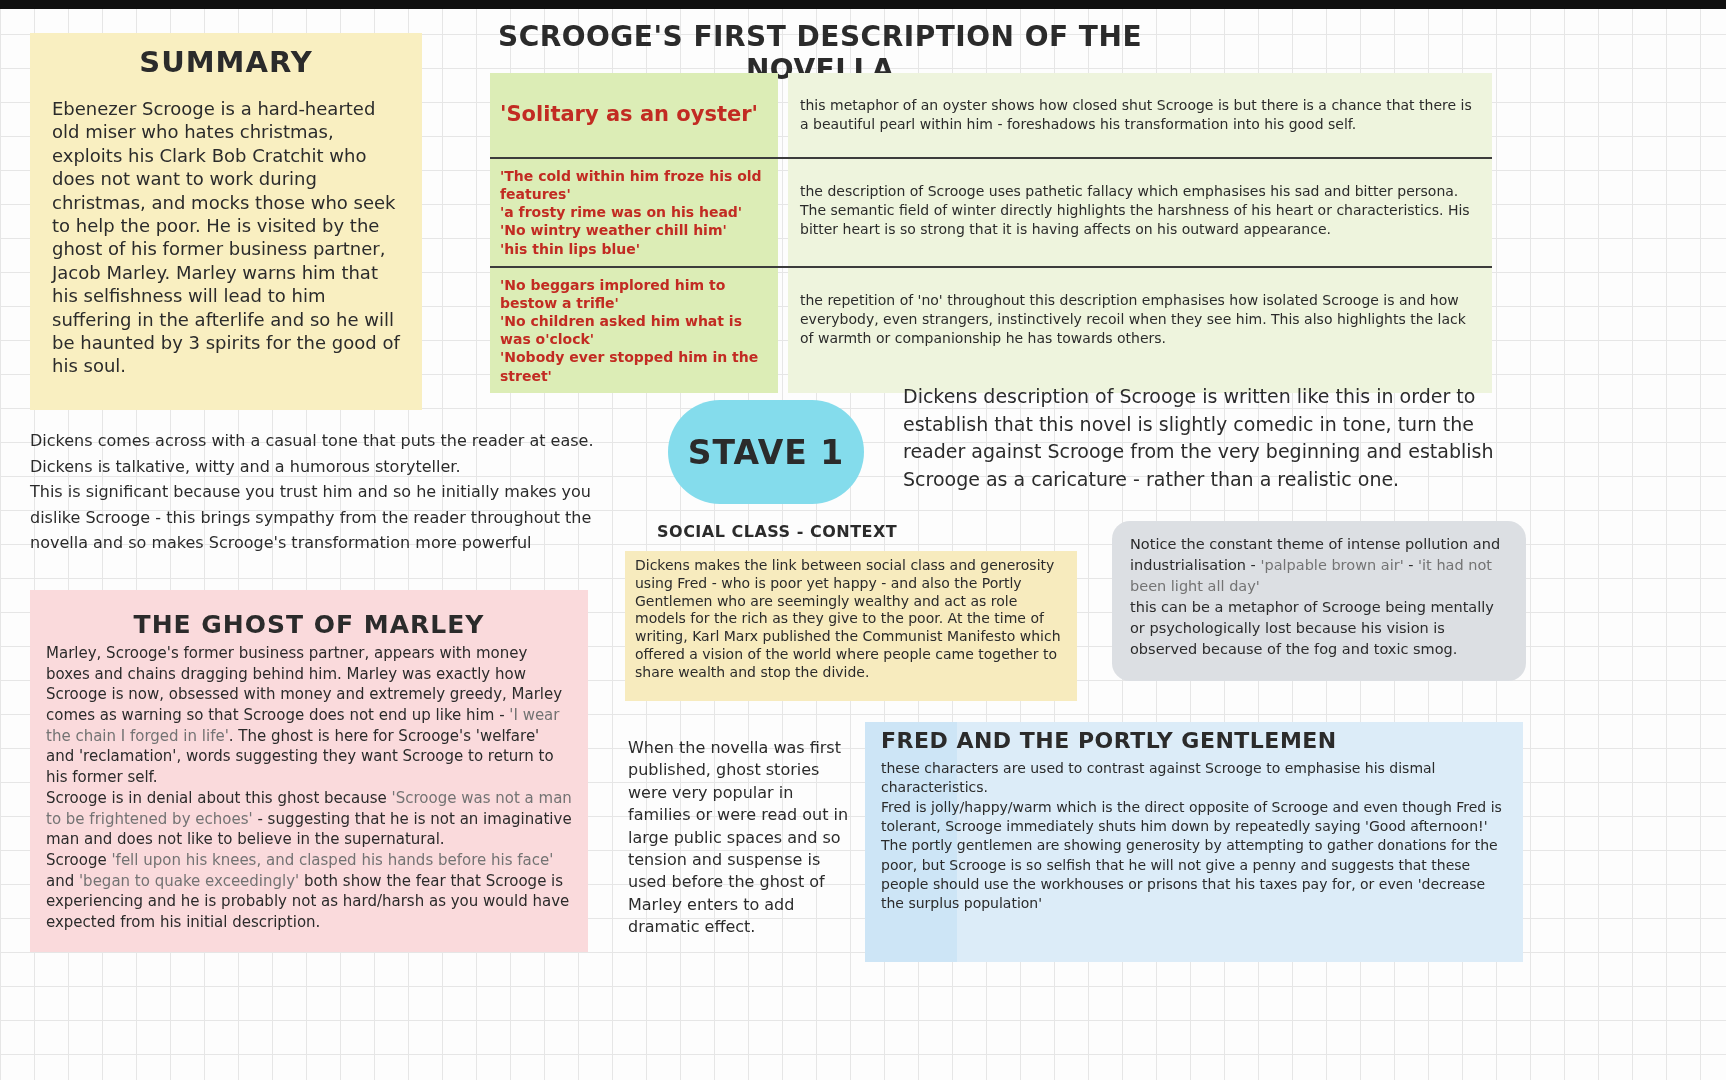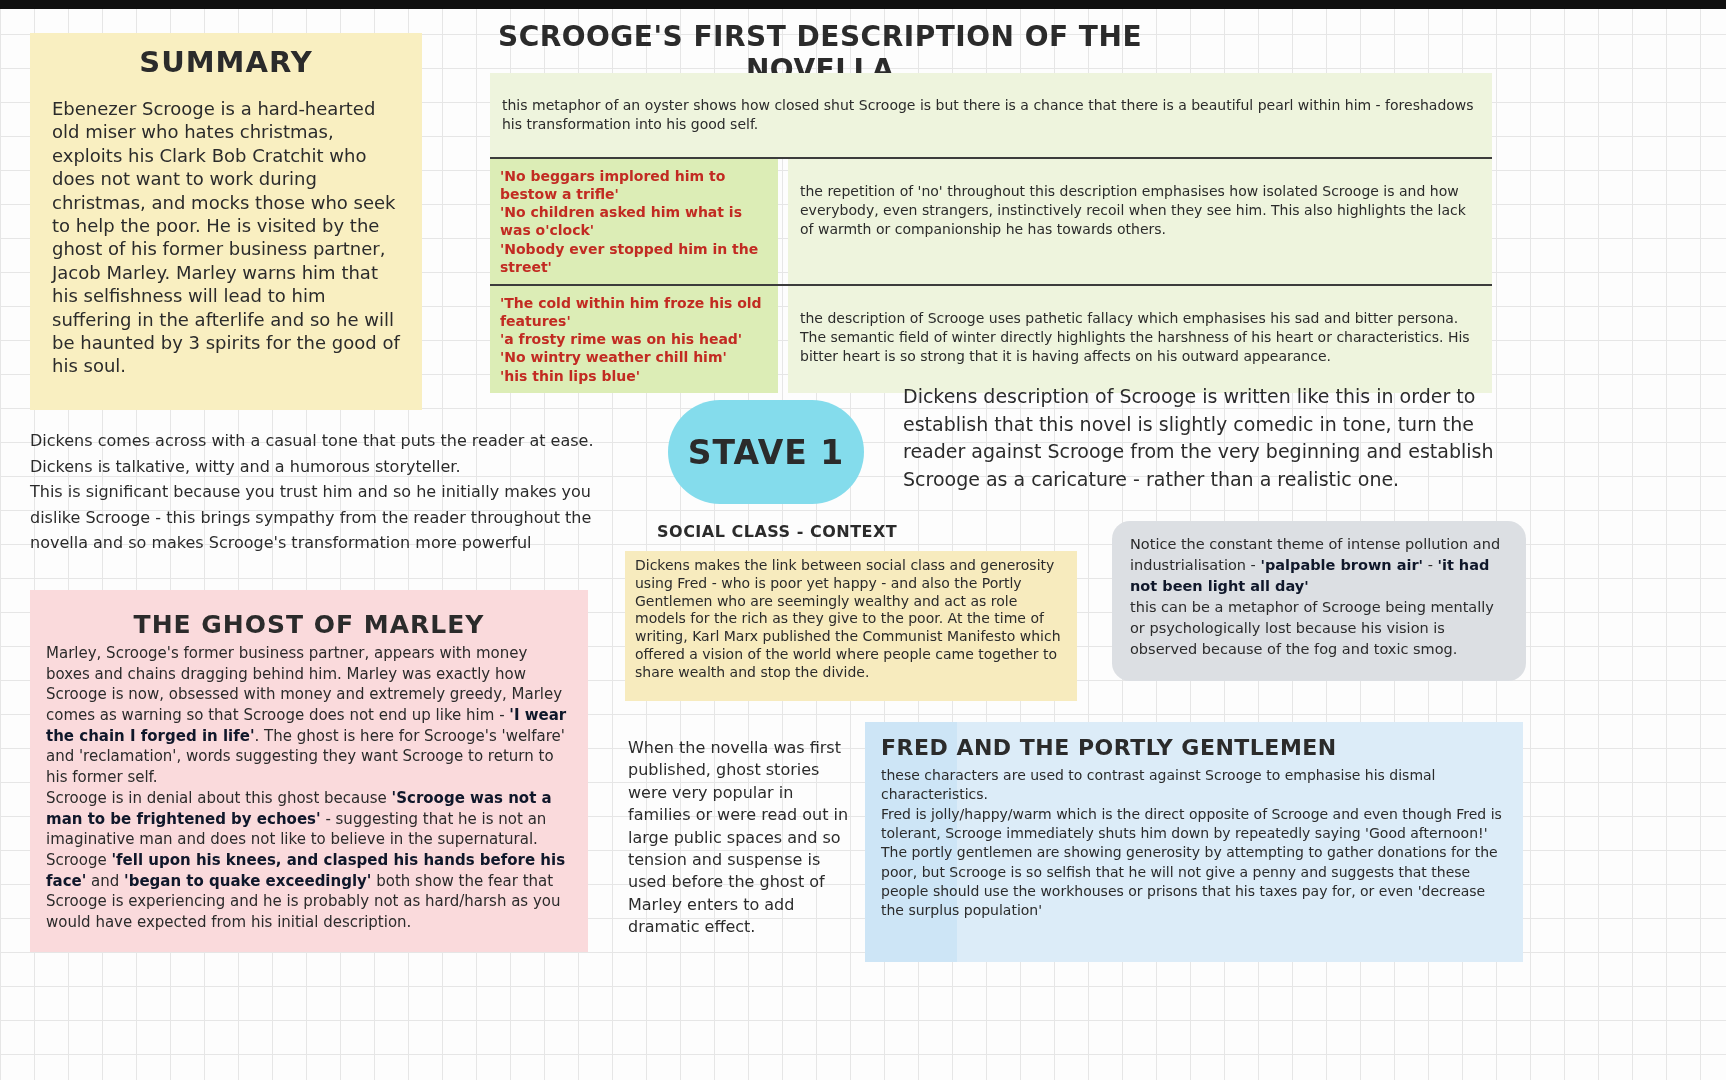--- a/index.html
+++ b/index.html
@@ -8,21 +8,21 @@
     position:relative;
     font-family:"DejaVu Sans", sans-serif;
     color:#2b2b2b;
     background-color:#fdfdfd;
     background-image:
       linear-gradient(to right, #e6e6e6 1px, transparent 1px),
       linear-gradient(to bottom, #e6e6e6 1px, transparent 1px);
     background-size:34px 34px;
   }
   .abs { position:absolute; }
-  .red-text { color:#0f172a; font-weight:bold; }
+  .red-text { color:#737373; font-weight:normal; }
 
   .top-bar { left:0; top:0; width:1726px; height:9px; background:#101010; }
 
   
   .summary-box { left:30px; top:33px; width:392px; height:377px; background:#f9efc1; padding:12px 22px; overflow:hidden; }
   .summary-title { text-align:center; font-size:29px; font-weight:bold; letter-spacing:1px; margin-bottom:18px; }
   .summary-body { font-size:18px; line-height:1.3; }
 
   
   .main-heading { left:470px; top:20px; width:700px; text-align:center; font-size:28px; font-weight:bold; letter-spacing:0.5px; }
@@ -55,53 +55,54 @@
 
   
   .marley-box { left:30px; top:590px; width:558px; height:362px; background:#fadadc; padding:20px 16px; overflow:hidden; }
   .marley-title { text-align:center; font-size:25px; font-weight:bold; letter-spacing:1px; margin-bottom:4px; }
   .marley-body { font-size:15px; line-height:1.38; white-space:pre-line; }
 
   
   .ghost-note { left:628px; top:737px; width:224px; font-size:16px; line-height:1.4; }
 
   
-  .fred-box { left:865px; top:722px; width:658px; height:240px; padding:13px 16px; overflow:hidden;
+  .fred-box { left:865px; top:722px; width:658px; height:240px; padding:6px 16px; overflow:hidden;
     background:linear-gradient(to right, #cde5f6 0px, #cde5f6 92px, #dcecf8 92px); }
   .fred-title { font-size:22px; font-weight:bold; letter-spacing:0.5px; margin-bottom:6px; }
   .fred-body { font-size:14px; line-height:1.38; white-space:pre-line; }
 </style>
 </head>
 <body>
 
 <div class="abs top-bar"></div>
 
 <div class="abs summary-box">
   <div class="summary-title">SUMMARY</div>
   <div class="summary-body">Ebenezer Scrooge is a hard-hearted old miser who hates christmas, exploits his Clark Bob Cratchit who does not want to work during christmas, and mocks those who seek to help the poor. He is visited by the ghost of his former business partner, Jacob Marley. Marley warns him that his selfishness will lead to him suffering in the afterlife and so he will be haunted by 3 spirits for the good of his soul.</div>
 </div>
 
 <div class="abs main-heading">SCROOGE'S FIRST DESCRIPTION OF THE NOVELLA</div>
 
 <div class="abs quote-table">
   <div class="qt-row qt-row-1">
+    <div class="qt-quote-cell">'Solitary as an oyster'</div>
     <div class="qt-analysis-cell">this metaphor of an oyster shows how closed shut Scrooge is but there is a chance that there is a beautiful pearl within him - foreshadows his transformation into his good self.</div>
-  </div>
-  <div class="qt-row qt-row-3">
-    <div class="qt-quote-cell">'No beggars implored him to bestow a trifle'
-'No children asked him what is was o'clock'
-'Nobody ever stopped him in the street'</div>
-    <div class="qt-analysis-cell">the repetition of 'no' throughout this description emphasises how isolated Scrooge is and how everybody, even strangers, instinctively recoil when they see him. This also highlights the lack of warmth or companionship he has towards others.</div>
   </div>
   <div class="qt-row qt-row-2">
     <div class="qt-quote-cell">'The cold within him froze his old features'
 'a frosty rime was on his head'
 'No wintry weather chill him'
 'his thin lips blue'</div>
     <div class="qt-analysis-cell">the description of Scrooge uses pathetic fallacy which emphasises his sad and bitter persona. The semantic field of winter directly highlights the harshness of his heart or characteristics. His bitter heart is so strong that it is having affects on his outward appearance.</div>
+  </div>
+  <div class="qt-row qt-row-3">
+    <div class="qt-quote-cell">'No beggars implored him to bestow a trifle'
+'No children asked him what is was o'clock'
+'Nobody ever stopped him in the street'</div>
+    <div class="qt-analysis-cell">the repetition of 'no' throughout this description emphasises how isolated Scrooge is and how everybody, even strangers, instinctively recoil when they see him. This also highlights the lack of warmth or companionship he has towards others.</div>
   </div>
 </div>
 
 <div class="abs narrator-note">Dickens comes across with a casual tone that puts the reader at ease. Dickens is talkative, witty and a humorous storyteller.
 This is significant because you trust him and so he initially makes you dislike Scrooge - this brings sympathy from the reader throughout the novella and so makes Scrooge's transformation more powerful</div>
 
 <div class="abs stave-badge">STAVE 1</div>
 
 <div class="abs stave-note">Dickens description of Scrooge is written like this in order to establish that this novel is slightly comedic in tone, turn the reader against Scrooge from the very beginning and establish Scrooge as a caricature - rather than a realistic one.</div>
 

